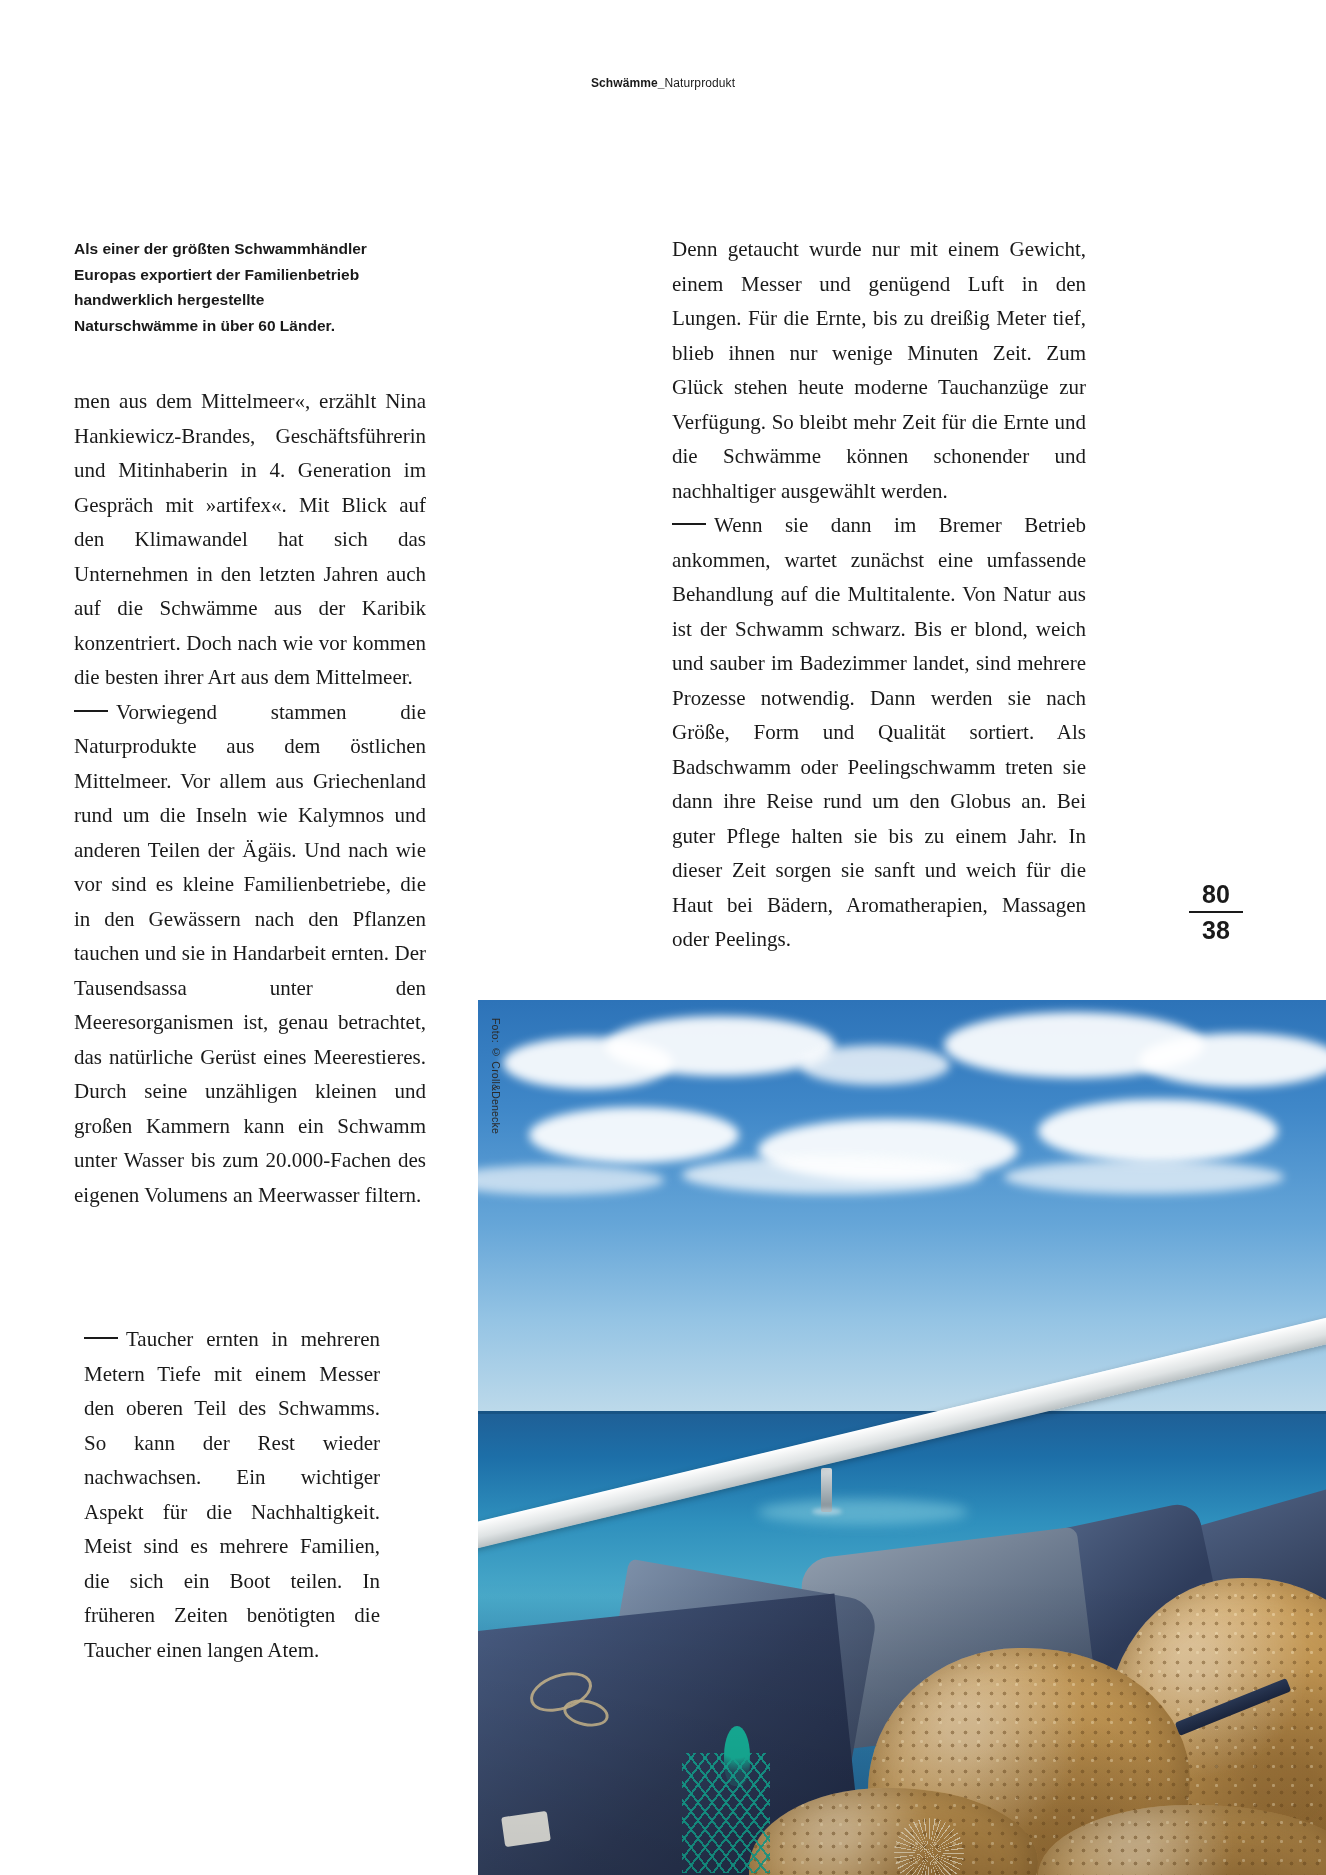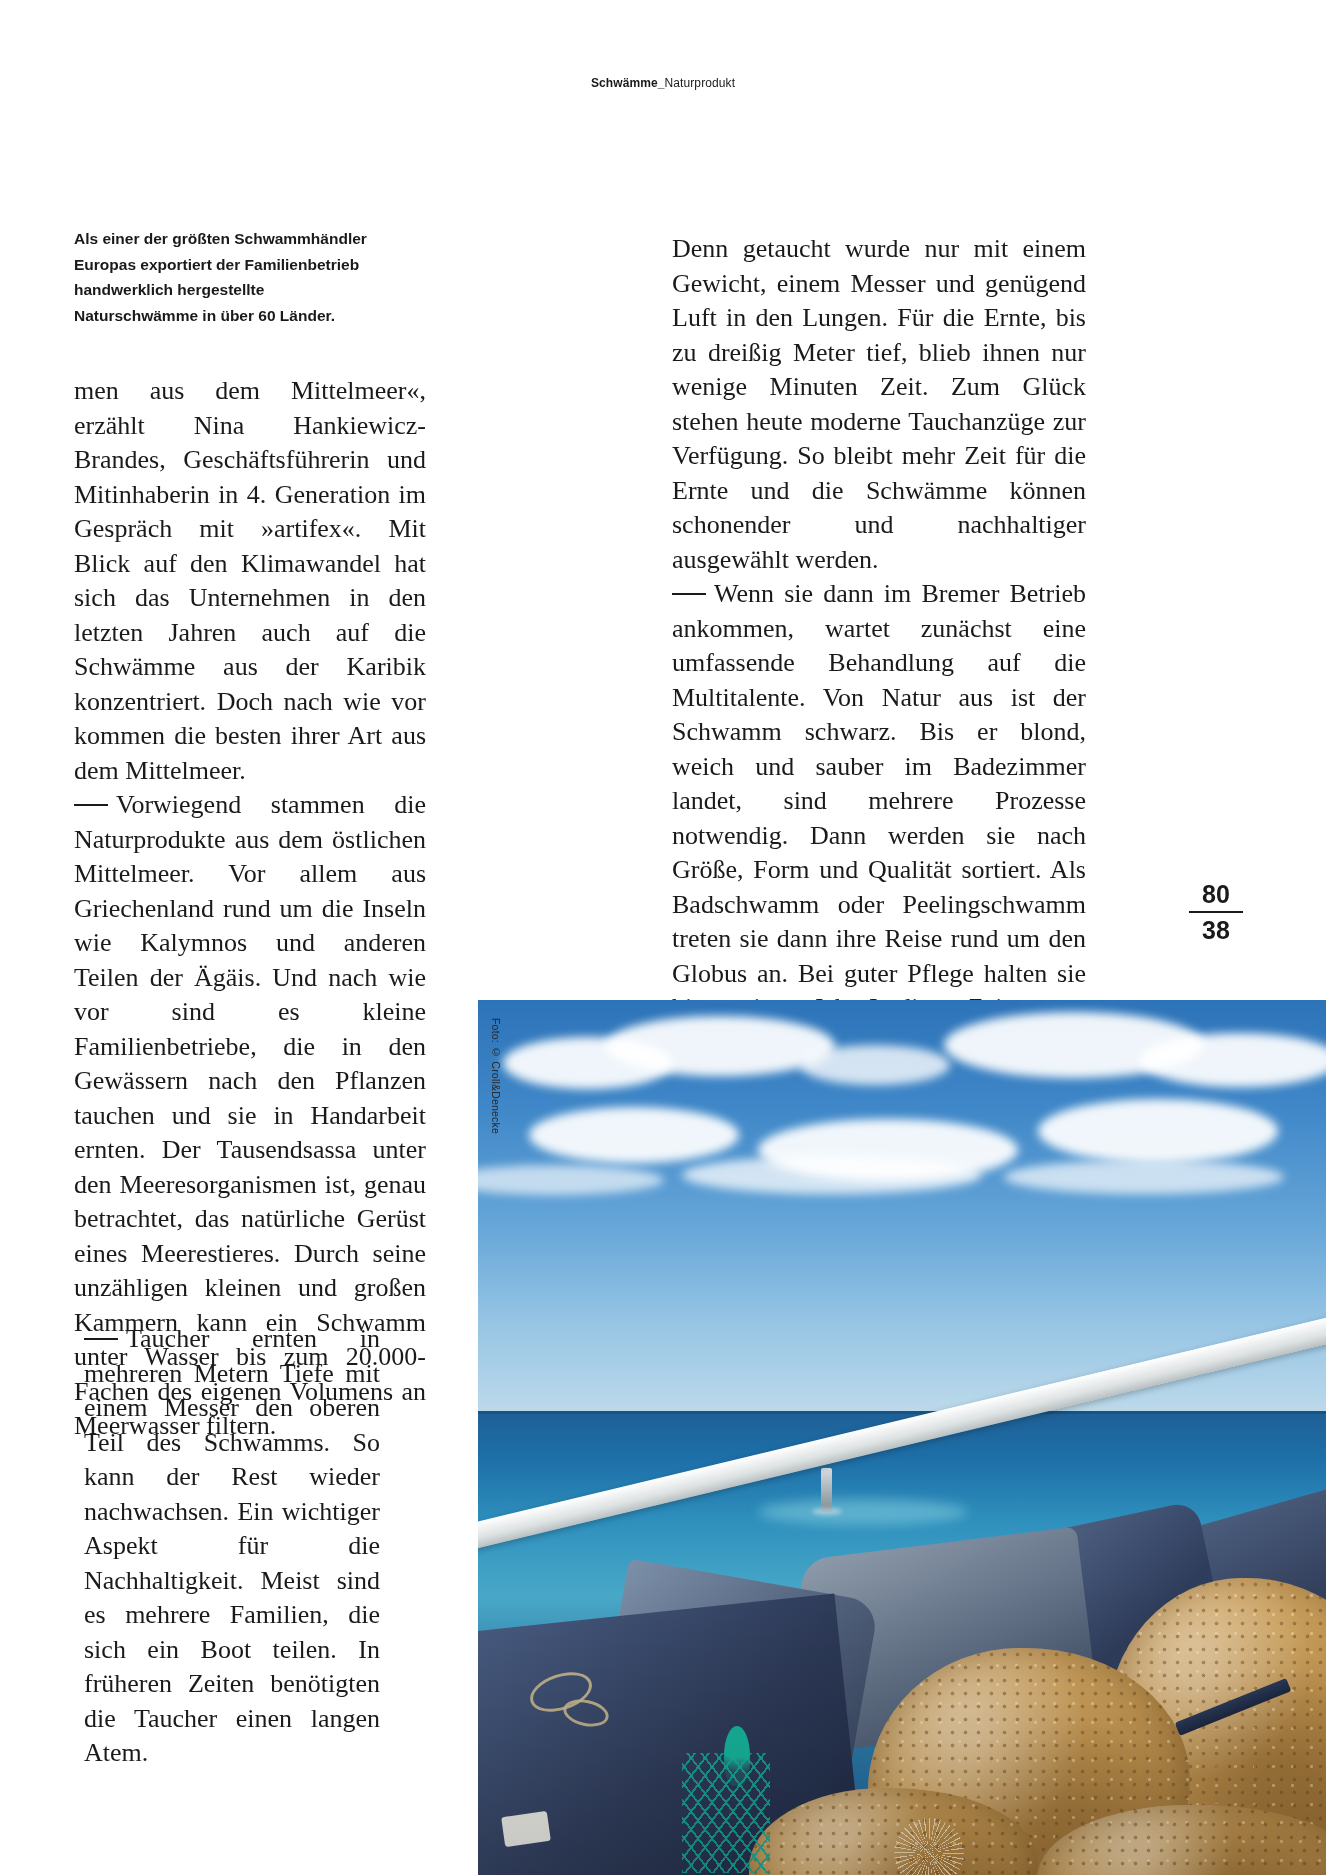--- a/index.html
+++ b/index.html
@@ -33,21 +33,21 @@
     font-weight: bold;
   }
   .running-head .rh-light {
     font-weight: normal;
   }
 
   
   .col-left {
     position: absolute;
     left: 74px;
-    top: 226px;
+    top: 236px;
     width: 352px;
   }
   .col-right {
     position: absolute;
     left: 672px;
     top: 232px;
     width: 414px;
   }
 
   
@@ -55,21 +55,21 @@
     font-family: "Liberation Sans", sans-serif;
     font-weight: bold;
     font-size: 15.5px;
     line-height: 25.5px;
     margin: 0 0 46px 0;
     width: 300px;
   }
 
   
   .body-text {
-    font-size: 26px;
+    font-size: 21px;
     line-height: 34.5px;
     text-align: justify;
     -webkit-hyphens: manual;
     hyphens: manual;
     margin: 0;
   }
   .body-text p {
     margin: 0;
     text-align: justify;
   }

